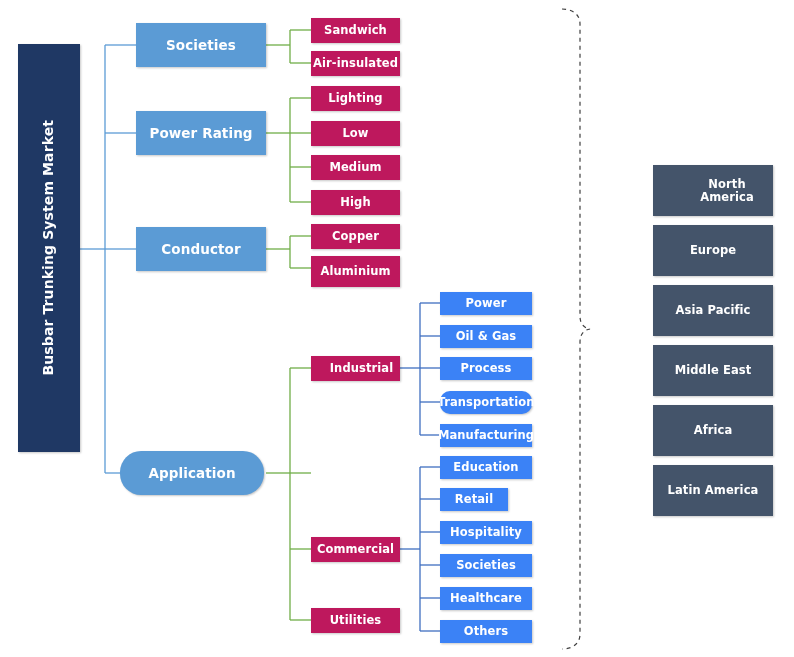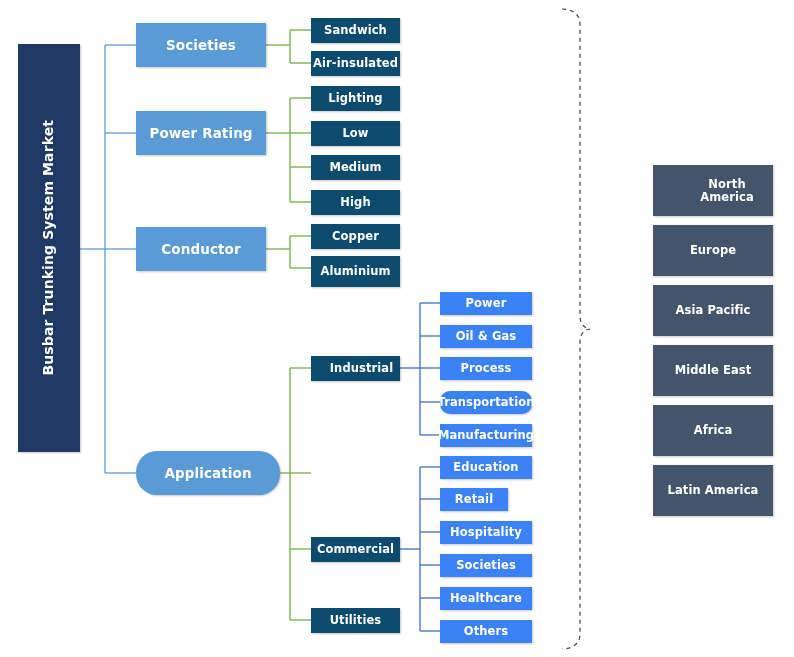--- a/index.html
+++ b/index.html
@@ -5,21 +5,21 @@
   html,body{margin:0;padding:0;background:#ffffff;}
   body{width:794px;height:657px;overflow:hidden;font-family:"DejaVu Sans","Liberation Sans",sans-serif;}
   #canvas{position:relative;width:794px;height:657px;background:#fff;}
   svg.wires{position:absolute;left:0;top:0;width:794px;height:657px;pointer-events:none;}
   .node{position:absolute;box-sizing:border-box;display:flex;align-items:center;justify-content:center;
         text-align:center;color:#ffffff;font-weight:bold;letter-spacing:.1px;line-height:1.1;
         box-shadow:1px 1px 2px rgba(0,0,0,.22);}
   .root{background:#1F3864;font-size:14px;}
   .root span{display:block;transform:rotate(-90deg);white-space:nowrap;}
   .lvl1{background:#5B9BD5;font-size:13.5px;}
-  .lvl2{background:#0c4a6e;font-size:11.5px;}
+  .lvl2{background:#be185d;font-size:11.5px;}
   .lvl3{background:#3b82f6;font-size:11.5px;}
   .region{background:#44546A;font-size:11.5px;}
 </style>
 </head>
 <body>
 
 <div id="canvas">
 
   <svg class="wires" viewBox="0 0 794 657">
     <g fill="none" stroke-width="1.3" stroke="#5B9BD5">
@@ -84,21 +84,21 @@
     </g>
   </svg>
 
   <div class="node root" style="left:18px;top:44px;width:62px;height:408px;">
     <span>Busbar Trunking System Market</span>
   </div>
 
   <div class="node lvl1" style="left:136px;top:23px;width:130px;height:44px;">Societies</div>
   <div class="node lvl1" style="left:136px;top:111px;width:130px;height:44px;">Power Rating</div>
   <div class="node lvl1" style="left:136px;top:227px;width:130px;height:44px;">Conductor</div>
-  <div class="node lvl1" style="left:136px;top:451px;width:144px;height:44px;border-radius:21px;">Application</div>
+  <div class="node lvl1" style="left:120px;top:451px;width:144px;height:44px;border-radius:21px;">Application</div>
 
   <div class="node lvl2" style="left:311px;top:18px;width:89px;height:25px;">Sandwich</div>
   <div class="node lvl2" style="left:311px;top:51px;width:89px;height:25px;">Air-insulated</div>
 
   <div class="node lvl2" style="left:311px;top:86px;width:89px;height:25px;">Lighting</div>
   <div class="node lvl2" style="left:311px;top:121px;width:89px;height:25px;">Low</div>
   <div class="node lvl2" style="left:311px;top:155px;width:89px;height:25px;">Medium</div>
   <div class="node lvl2" style="left:311px;top:190px;width:89px;height:25px;">High</div>
 
   <div class="node lvl2" style="left:311px;top:224px;width:89px;height:25px;">Copper</div>

